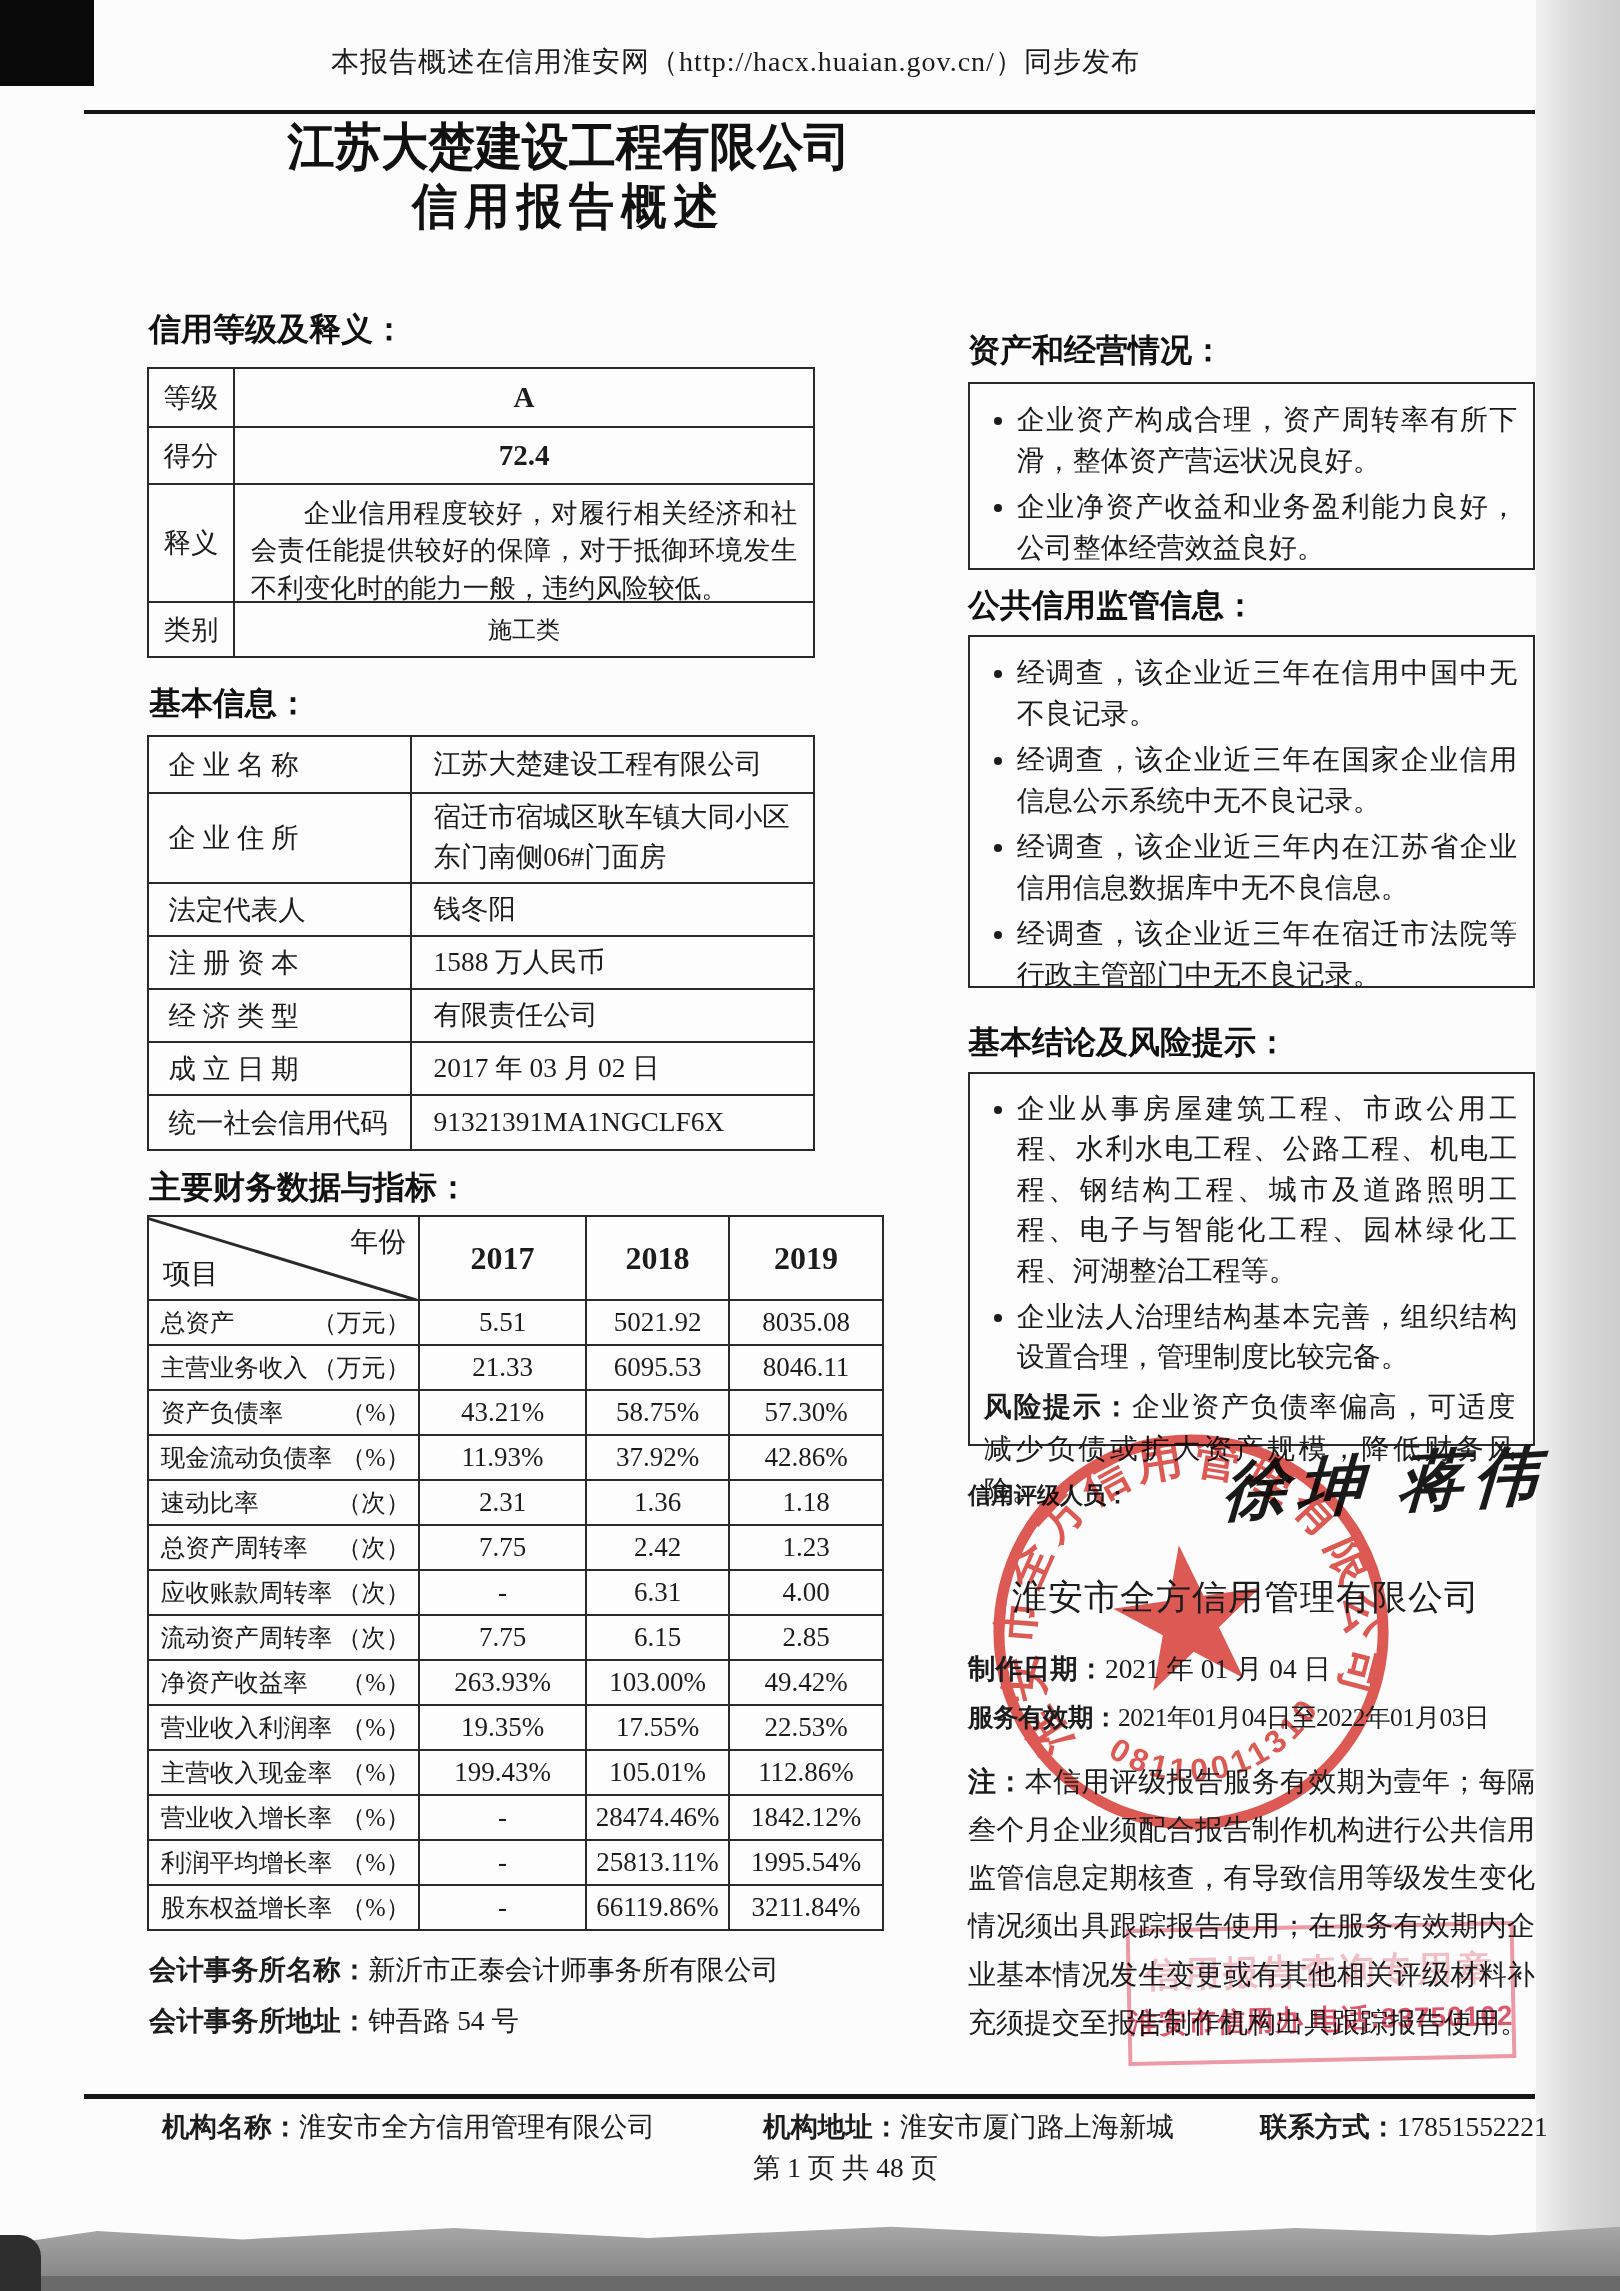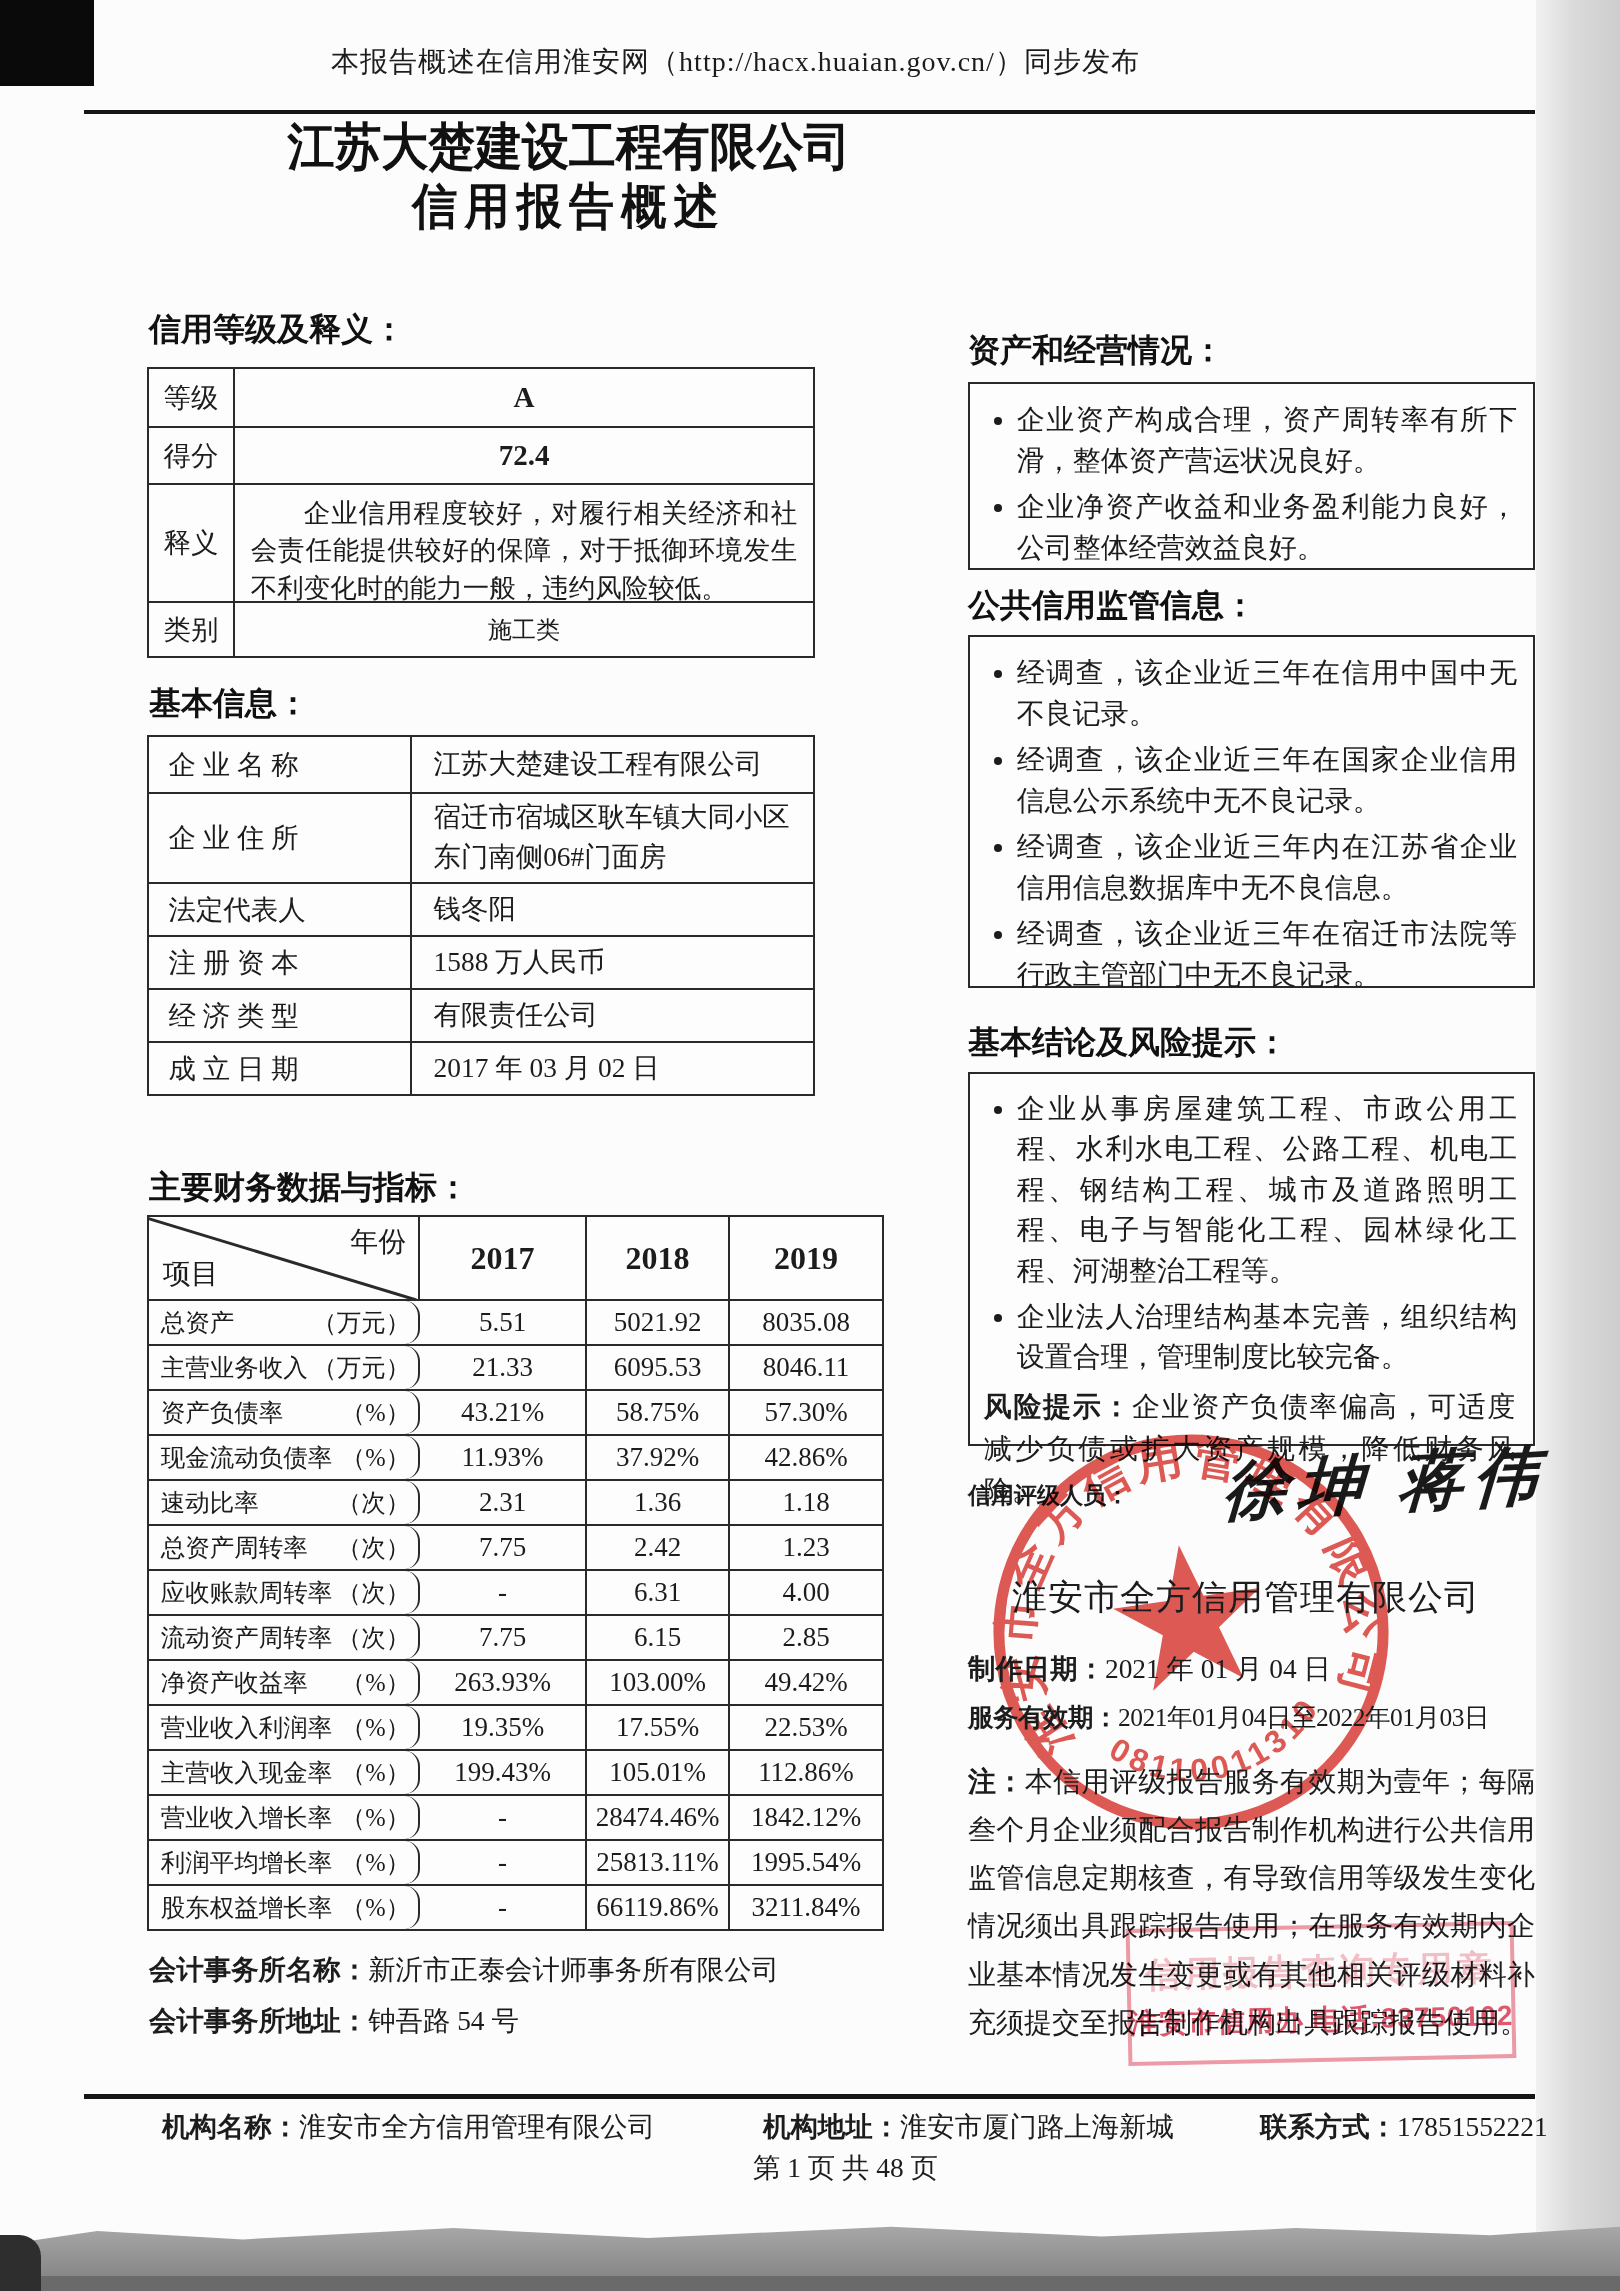--- a/index.html
+++ b/index.html
@@ -52,21 +52,21 @@
   .fhead{display:flex;height:82px;}
   .cell-corner{flex:0 0 271px;position:relative;border-right:2px solid #2a2a2a;box-sizing:border-box;overflow:hidden;}
   .cell-corner .diag{position:absolute;left:-3.9px;top:-1px;width:284px;height:2.9px;background:#2a2a2a;transform-origin:0 0;transform:rotate(16.9deg);}
   .cell-corner .c-top{position:absolute;right:11.8px;top:5.9px;font-size:28px;}
   .cell-corner .c-bot{position:absolute;left:13.7px;bottom:5.9px;font-size:28px;}
   .cell-year{display:flex;align-items:center;justify-content:center;font-weight:700;font-size:32px;border-right:2px solid #2a2a2a;box-sizing:border-box;}
   .cell-year:last-child{border-right:none;}
   .wy1{flex:0 0 167px}.wy2{flex:0 0 143px}.wy3{flex:1}
   .frow{display:flex;height:45px;border-top:2px solid #2a2a2a;box-sizing:border-box;}
   .fl{flex:0 0 271px;border-right:2px solid #2a2a2a;display:flex;align-items:center;justify-content:space-between;
-      padding:0 7.8px 0 11.8px;font-size:24.5px;box-sizing:border-box;border-radius:15px;}
+      padding:0 7.8px 0 11.8px;font-size:24.5px;box-sizing:border-box;}
   .fv{display:flex;align-items:center;justify-content:center;font-size:27px;border-right:2px solid #2a2a2a;box-sizing:border-box;}
   .fv:last-child{border-right:none;}
 
   .kv-line{position:absolute;font-size:27.4px;white-space:nowrap;}
   .kv-line b{font-family:"Liberation Sans","DejaVu Sans",sans-serif;font-weight:700;}
   #acct-name{left:149px;top:1952px;}
   #acct-addr{left:149px;top:2003px;}
 
   .box{position:absolute;left:968px;width:567px;border:2.9px solid #2a2a2a;box-sizing:border-box;
        padding:9.8px 15.7px 9.8px 11.8px;background:rgba(255,255,255,.35);}
@@ -161,20 +161,24 @@
       <div class="lab2">注 册 资 本</div>
       <div class="val2">1588 万人民币</div>
     </div>
     <div class="trow h54">
       <div class="lab2">经 济 类 型</div>
       <div class="val2">有限责任公司</div>
     </div>
     <div class="trow h54">
       <div class="lab2">成 立 日 期</div>
       <div class="val2">2017 年 03 月 02 日</div>
+    </div>
+    <div class="trow h56">
+      <div class="lab2">统一社会信用代码</div>
+      <div class="val2">91321391MA1NGCLF6X</div>
     </div>
   </div>
 
   <div class="sec-h" id="h-fin">主要财务数据与指标：</div>
 
   <div class="tbl" id="tbl3">
     <div class="fhead">
       <div class="cell-corner">
         <div class="diag"></div>
         <div class="c-top">年份</div>

